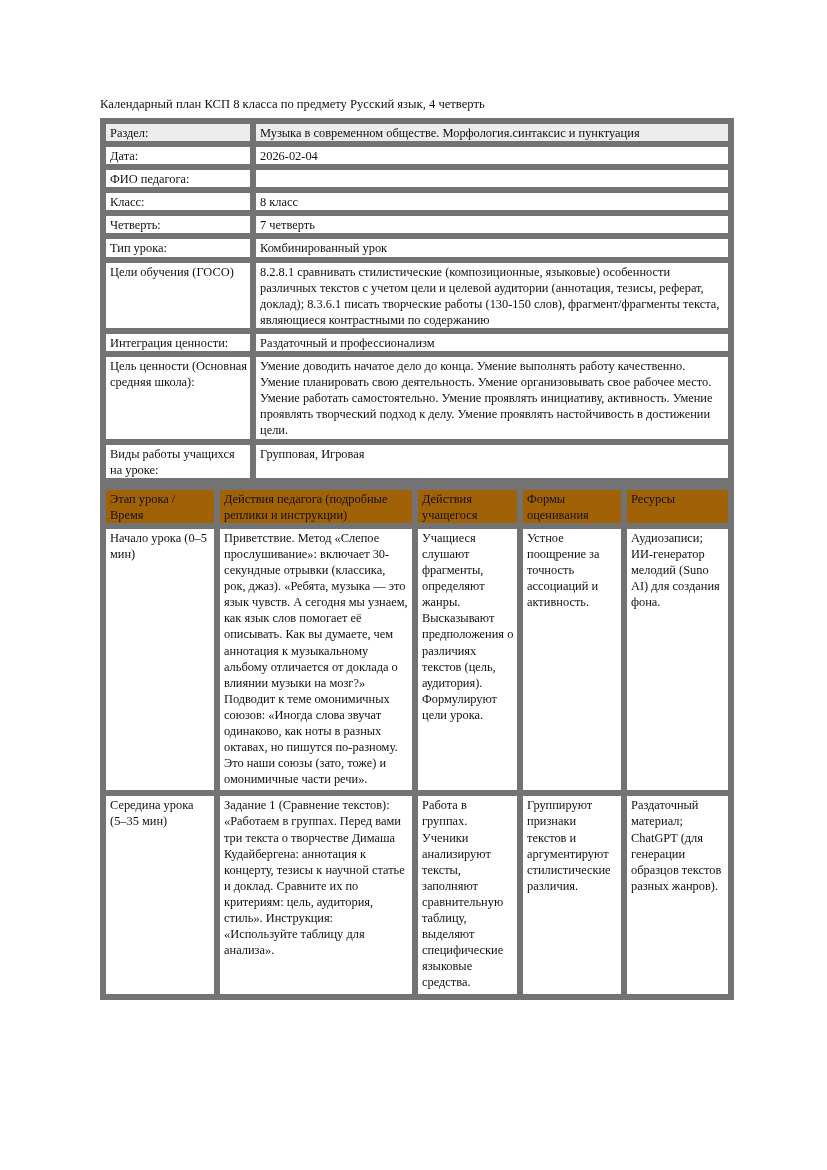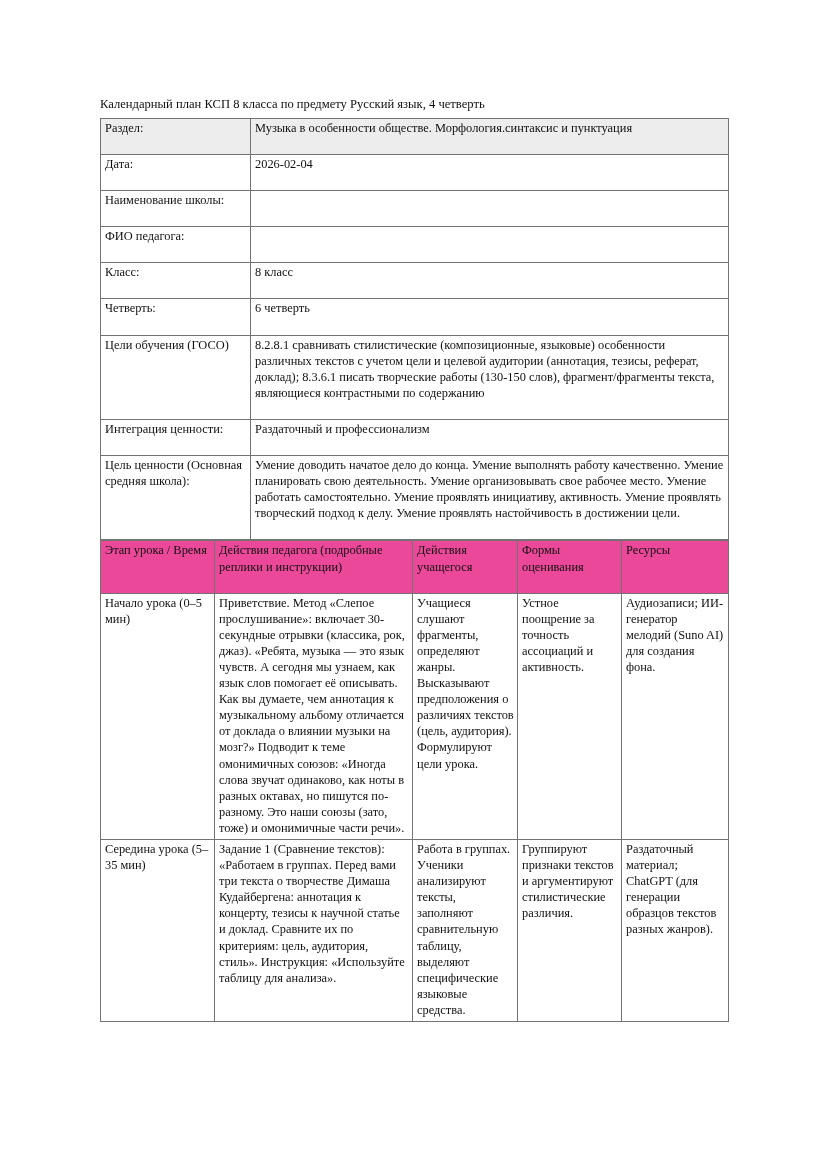--- a/index.html
+++ b/index.html
@@ -33,23 +33,23 @@
     white-space: nowrap;
   }
   table {
     border-collapse: collapse;
     table-layout: fixed;
     width: 628px;
     font-size: 12.4px;
     line-height: 16.1px;
   }
   table td, table th {
-    border: 1px solid #737373;
+    border: 6px solid #737373;
     vertical-align: top;
-    padding: 1px 3px 18px 4px;
+    padding: 1px 3px 0 4px;
     font-weight: normal;
     text-align: left;
     word-wrap: break-word;
     overflow-wrap: break-word;
     hyphens: none;
   }
   
   .info-table { margin-bottom: 0; }
   .info-table col.c-label { width: 150px; }
   .info-table col.c-value { width: 478px; }
@@ -61,71 +61,75 @@
     line-height: 16px;
     margin: 2px 0 3px 0;
   }
 
   
   .flow-table col.c1 { width: 114px; }
   .flow-table col.c2 { width: 198px; }
   .flow-table col.c3 { width: 105px; }
   .flow-table col.c4 { width: 104px; }
   .flow-table col.c5 { width: 107px; }
-  .flow-table thead td { background: #ec4899; margin-top: 41px; }
+  .flow-table thead td { background: #a16207; margin-top: 41px; }
   .flow-table tbody td { padding-bottom: 3px; margin-top: 41px; }
 </style>
 </head>
 <body>
 
 <div class="page">
 
   <p class="doc-title">Календарный план КСП 8 класса по предмету Русский язык, 4 четверть</p>
 
   <table class="info-table">
     <colgroup>
         <col class="c-label">
         <col class="c-value">
       </colgroup>
     <tbody>
       <tr class="shaded">
         <td>Раздел:</td>
-        <td>Музыка в особенности обществе. Морфология.синтаксис и пунктуация</td>
+        <td>Музыка в современном обществе. Морфология.синтаксис и пунктуация</td>
       </tr>
       <tr>
         <td>Дата:</td>
         <td>2026-02-04</td>
-      </tr>
-      <tr>
-        <td>Наименование школы:</td>
-        <td></td>
       </tr>
       <tr>
         <td>ФИО педагога:</td>
         <td></td>
       </tr>
       <tr>
         <td>Класс:</td>
         <td>8 класс</td>
       </tr>
       <tr>
         <td>Четверть:</td>
-        <td>6 четверть</td>
+        <td>7 четверть</td>
+      </tr>
+      <tr>
+        <td>Тип урока:</td>
+        <td>Комбинированный урок</td>
       </tr>
       <tr>
         <td>Цели обучения (ГОСО)</td>
         <td>8.2.8.1 сравнивать стилистические (композиционные, языковые) особенности различных текстов с учетом цели и целевой аудитории (аннотация, тезисы, реферат, доклад); 8.3.6.1 писать творческие работы (130-150 слов), фрагмент/фрагменты текста, являющиеся контрастными по содержанию</td>
       </tr>
       <tr>
         <td>Интеграция ценности:</td>
         <td>Раздаточный и профессионализм</td>
       </tr>
       <tr>
         <td>Цель ценности (Основная средняя школа):</td>
         <td>Умение доводить начатое дело до конца. Умение выполнять работу качественно. Умение планировать свою деятельность. Умение организовывать свое рабочее место. Умение работать самостоятельно. Умение проявлять инициативу, активность. Умение проявлять творческий подход к делу. Умение проявлять настойчивость в достижении цели.</td>
+      </tr>
+      <tr>
+        <td>Виды работы учащихся на уроке:</td>
+        <td>Групповая, Игровая</td>
       </tr>
     </tbody>
   </table>
 
 
   <table class="flow-table">
     <colgroup>
         <col class="c1">
         <col class="c2">
         <col class="c3">

